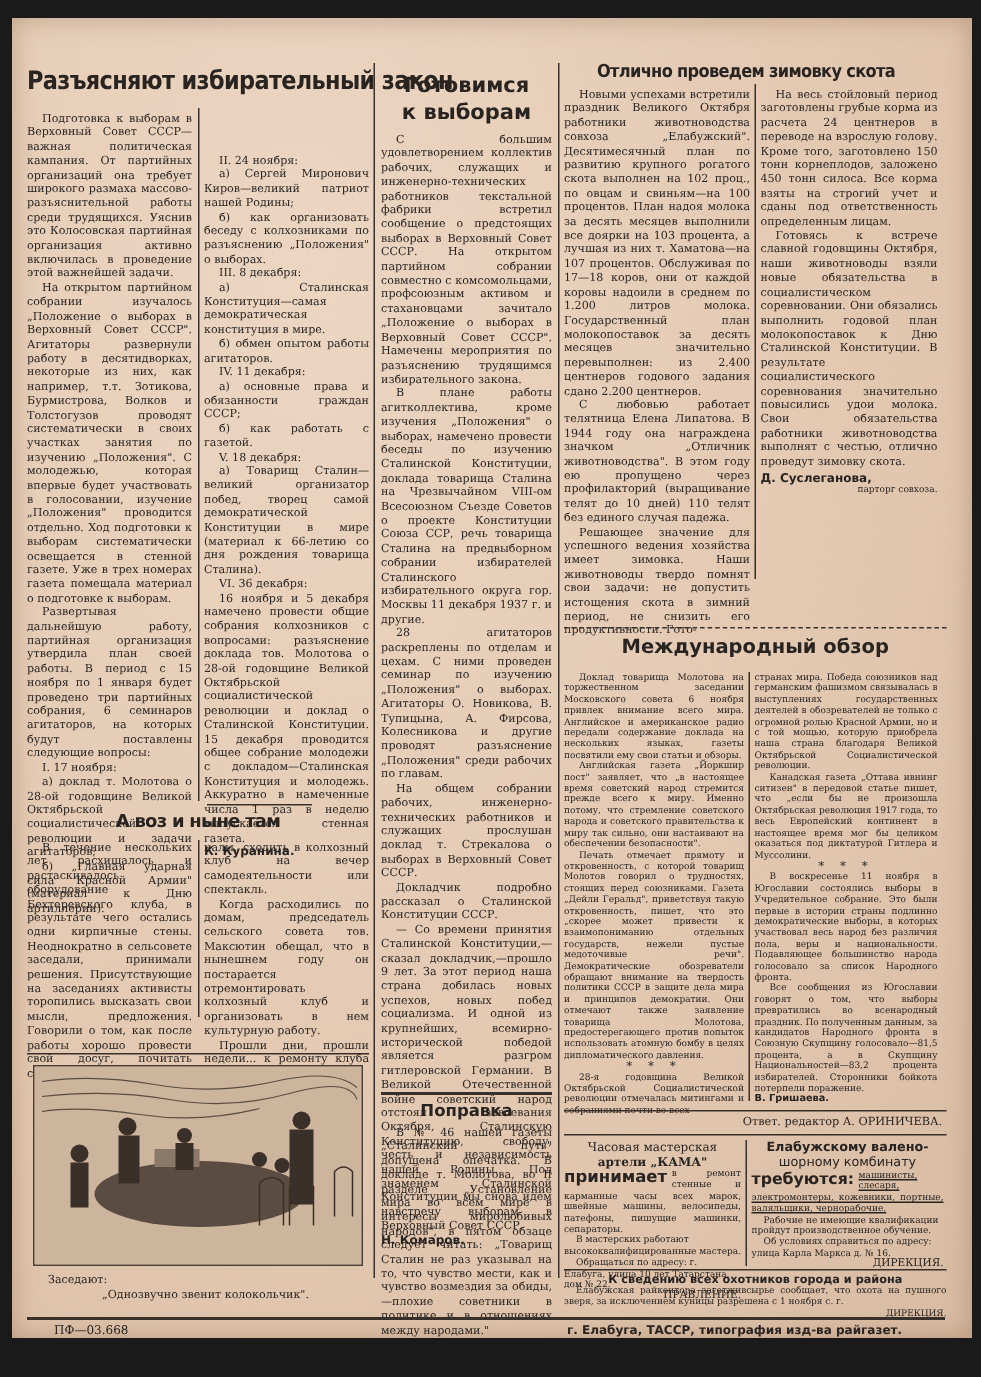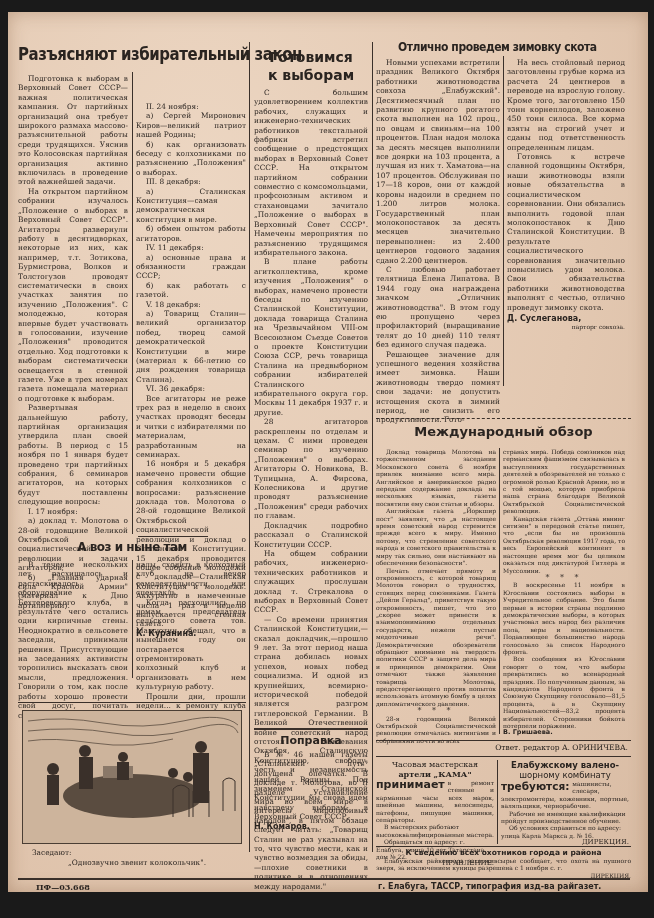--- a/index.html
+++ b/index.html
@@ -42,21 +42,20 @@
     <p>б) как организовать беседу с колхозниками по разъяснению „Положения" о выборах.</p>
     <p>III. 8 декабря:</p>
     <p>а) Сталинская Конституция—самая демократическая конституция в мире.</p>
     <p>б) обмен опытом работы агитаторов.</p>
     <p>IV. 11 декабря:</p>
     <p>а) основные права и обязанности граждан СССР;</p>
     <p>б) как работать с газетой.</p>
     <p>V. 18 декабря:</p>
     <p>а) Товарищ Сталин—великий организатор побед, творец самой демократической Конституции в мире (материал к 66-летию со дня рождения товарища Сталина).</p>
     <p>VI. 36 декабря:</p>
-    <p>Все агитаторы не реже трех раз в неделю в своих участках проводят беседы и читки с избирателями по материалам, разработанным на семинарах.</p>
     <p>16 ноября и 5 декабря намечено провести общие собрания колхозников с вопросами: разъяснение доклада тов. Молотова о 28-ой годовщине Великой Октябрьской социалистической революции и доклад о Сталинской Конституции. 15 декабря проводится общее собрание молодежи с докладом—Сталинская Конституция и молодежь. Аккуратно в намеченные числа 1 раз в неделю выпускается стенная газета.</p>
     <div class="sig">К. Куранина.</div>
   </div>
 
   <div class="vr" style="left:241px;top:30px;height:810px;"></div>
 
   <div class="hr" style="left:130px;top:524px;width:70px;"></div>
   <div class="abs h-cond center" style="left:10px;top:528px;width:228px;font-size:12px;">А воз и ныне там</div>
   <div class="abs body" style="left:10px;top:548px;width:110px;">
     <p>В течение нескольких лет расхищалось и растаскивалось оборудование Бехтеревского клуба, в результате чего остались одни кирпичные стены. Неоднократно в сельсовете заседали, принимали решения. Присутствующие на заседаниях активисты торопились высказать свои мысли, предложения. Говорили о том, как после работы хорошо провести свой досуг, почитать свежие газеты, жур-</p>
@@ -100,22 +99,22 @@
   <div class="abs body center" style="left:24px;top:846px;width:210px;font-size:7.4px;">„Однозвучно звенит колокольчик".</div>
 
   <div class="abs center" style="left:244px;top:36px;width:118px;font-family:'DejaVu Sans',sans-serif;font-weight:bold;font-size:14px;line-height:18px;">
     <div>Готовимся</div>
     <div>к выборам</div>
   </div>
   <div class="abs body" style="left:246px;top:76px;width:114px;">
     <p>С большим удовлетворением коллектив рабочих, служащих и инженерно-технических работников текстальной фабрики встретил сообщение о предстоящих выборах в Верховный Совет СССР. На открытом партийном собрании совместно с комсомольцами, профсоюзным активом и стахановцами зачитало „Положение о выборах в Верховный Совет СССР". Намечены мероприятия по разъяснению трудящимся избирательного закона.</p>
     <p>В плане работы агитколлектива, кроме изучения „Положения" о выборах, намечено провести беседы по изучению Сталинской Конституции, доклада товарища Сталина на Чрезвычайном VIII-ом Всесоюзном Съезде Советов о проекте Конституции Союза ССР, речь товарища Сталина на предвыборном собрании избирателей Сталинского избирательного округа гор. Москвы 11 декабря 1937 г. и другие.</p>
     <p>28 агитаторов раскреплены по отделам и цехам. С ними проведен семинар по изучению „Положения" о выборах. Агитаторы О. Новикова, В. Тупицына, А. Фирсова, Колесникова и другие проводят разъяснение „Положения" среди рабочих по главам.</p>
+    <p>На общем собрании рабочих, инженерно-технических работников и служащих прослушан доклад т. Стрекалова о выборах в Верховный Совет СССР.</p>
     <p>Докладчик подробно рассказал о Сталинской Конституции СССР.</p>
-    <p>На общем собрании рабочих, инженерно-технических работников и служащих прослушан доклад т. Стрекалова о выборах в Верховный Совет СССР.</p>
     <p>— Со времени принятия Сталинской Конституции,—сказал докладчик,—прошло 9 лет. За этот период наша страна добилась новых успехов, новых побед социализма. И одной из крупнейших, всемирно-исторической победой является разгром гитлеровской Германии. В Великой Отечественной войне советский народ отстоял завоевания Октября, Сталинскую Конституцию, свободу, честь и независимость нашей Родины. Под знаменем Сталинской Конституции мы снова идем навстречу выборам в Верховный Совет СССР.</p>
     <div class="sig">Н. Комаров.</div>
   </div>
   <div class="hr" style="left:246px;top:716px;width:114px;height:2px;"></div>
 
   <div class="abs center" style="left:246px;top:722px;width:114px;font-family:'DejaVu Sans',sans-serif;font-weight:bold;font-size:11px;">Поправка</div>
   <div class="abs body" style="left:246px;top:738px;width:114px;">
     <p>В № 46 нашей газеты „Сталинский путь" допущена опечатка. В докладе т. Молотова, во II разделе „Установление мира во всем мире в интересы миролюбивых народов", в пятом обзаце следует читать: „Товарищ Сталин не раз указывал на то, что чувство мести, как и чувство возмездия за обиды,—плохие советники в политике и в отношениях между народами."</p>
   </div>
 
@@ -168,34 +167,34 @@
     </div>
     <div class="small" style="text-indent:8px;">В мастерских работают высококвалифицированные мастера.</div>
     <div class="small" style="text-indent:8px;">Обращаться по адресу: г. Елабуга, улица 10 лет Татарстана, дом № 22.</div>
     <div class="small" style="text-align:right;font-size:7px;">ПРАВЛЕНИЕ.</div>
   </div>
   <div class="vr" style="left:489px;top:748px;height:84px;"></div>
 
   <div class="abs" style="left:493px;top:748px;width:128px;">
     <div class="center" style="font-family:'DejaVu Sans',sans-serif;font-weight:bold;font-size:8.5px;">Елабужскому валено-</div>
     <div class="center" style="font-family:'DejaVu Sans',sans-serif;font-weight:normal;font-size:8.5px;">шорному комбинату</div>
-    <div class="small" style="text-align:justify;">
+    <div class="small" style="text-align:justify;text-decoration:underline;">
       <span style="font-family:'DejaVu Sans',sans-serif;font-weight:bold;font-size:10.5px;float:left;margin-right:3px;line-height:12px;">требуются:</span>
       <span>машинисты, слесаря, электромонтеры, кожевники, портные, валяльщики, чернорабочие.</span>
     </div>
     <div class="small" style="text-indent:8px;">Рабочие не имеющие квалификации пройдут производственное обучение.</div>
     <div class="small" style="text-indent:8px;">Об условиях справиться по адресу: улица Карла Маркса д. № 16.</div>
     <div class="small" style="text-align:right;font-size:7px;">ДИРЕКЦИЯ.</div>
   </div>
 
   <div class="hr" style="left:368px;top:834px;width:255px;"></div>
 
   <div class="abs" style="left:368px;top:836px;width:255px;">
     <div class="center" style="font-family:'DejaVu Sans',sans-serif;font-weight:bold;font-size:7.5px;">К сведению всех охотников города и района</div>
     <div class="small" style="text-align:justify;text-indent:8px;">Елабужская райконтора заготживсырье сообщает, что охота на пушного зверя, за исключением куницы разрешена с 1 ноября с. г.</div>
     <div class="small" style="text-align:right;">ДИРЕКЦИЯ.</div>
   </div>
 
   <div class="hr" style="left:10px;top:866px;width:612px;height:2px;"></div>
-  <div class="abs" style="left:28px;top:870px;font-size:8px;font-weight:bold;">ПФ—03.668</div>
+  <div class="abs" style="left:28px;top:870px;font-size:8px;">ПФ—03.668</div>
   <div class="abs" style="left:370px;top:870px;font-size:8px;font-weight:bold;font-family:'DejaVu Sans',sans-serif;">г. Елабуга, ТАССР, типография изд-ва райгазет.</div>
 
 </div>
 
 </body></html>

